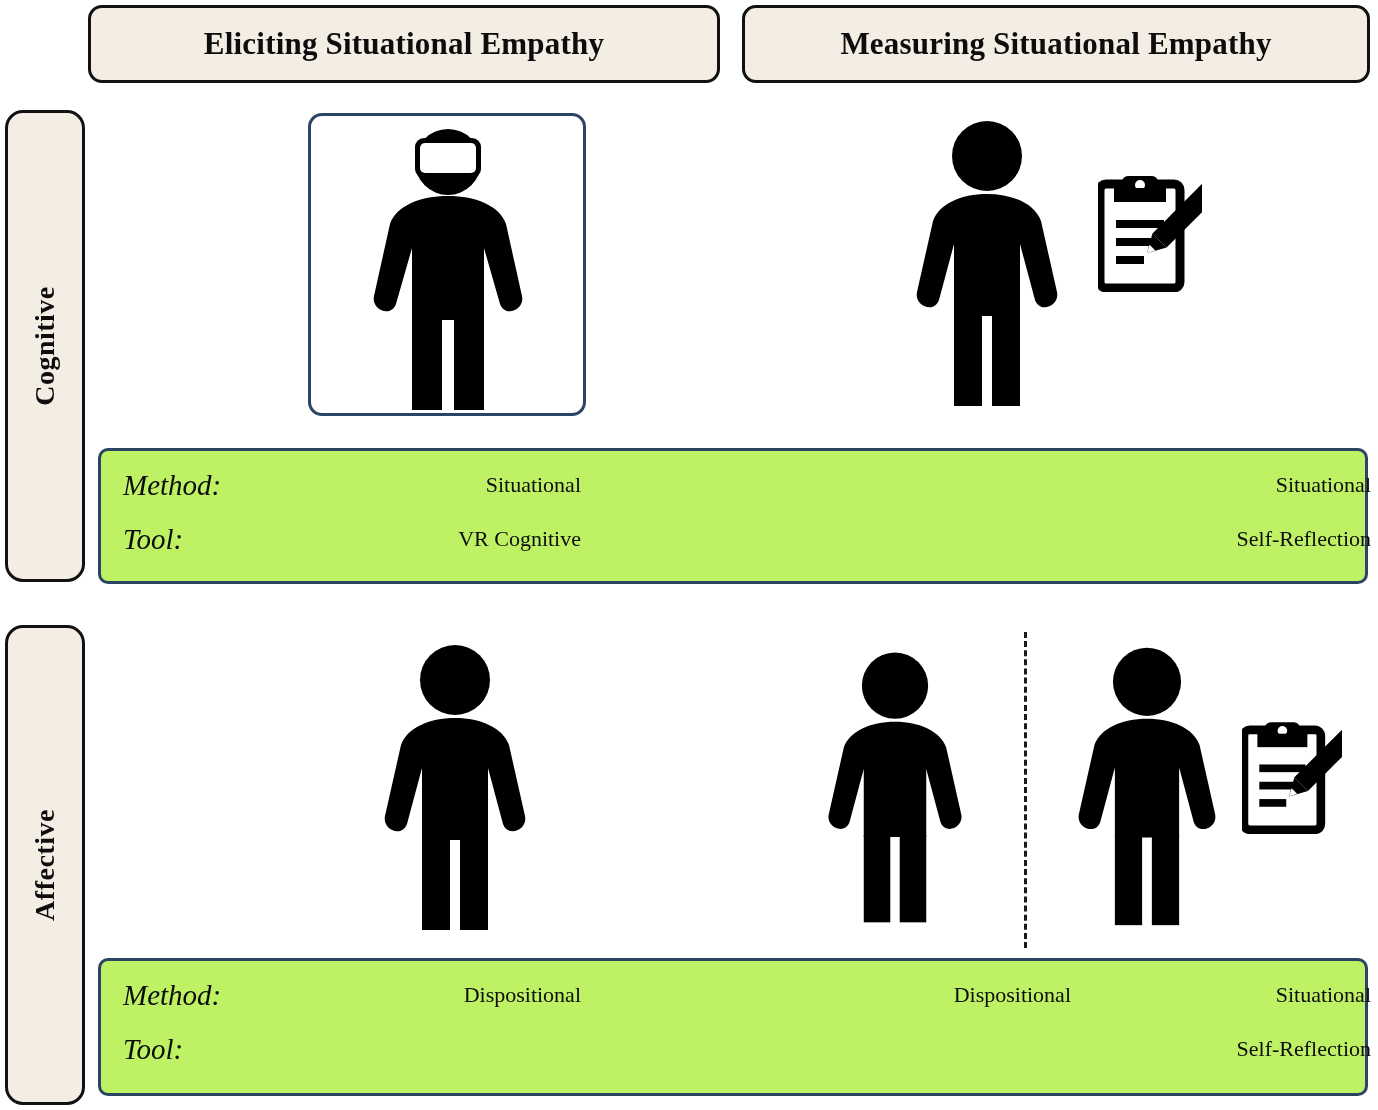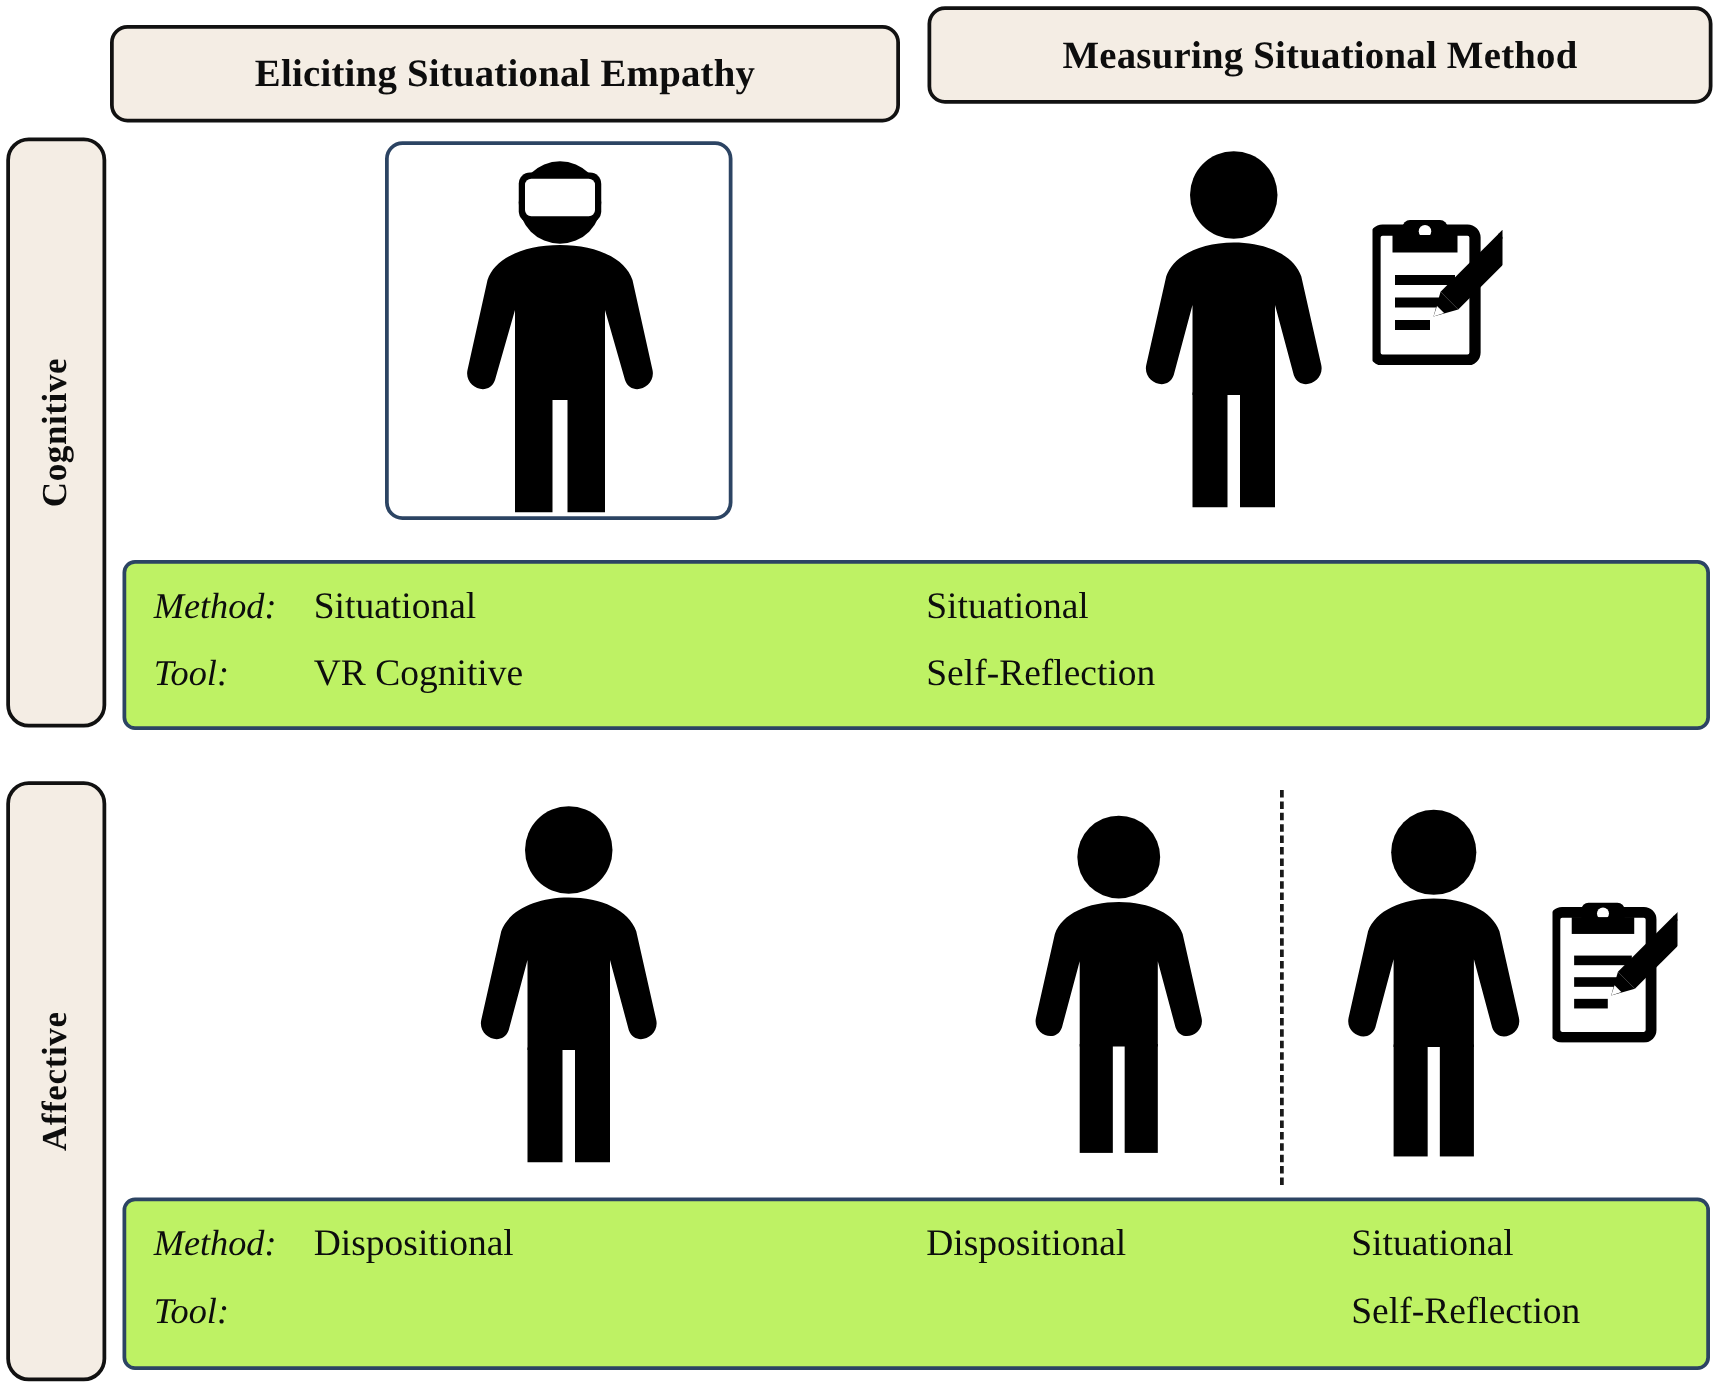--- a/index.html
+++ b/index.html
@@ -23,21 +23,21 @@
     border-radius: 14px;
     box-sizing: border-box;
     display: flex;
     align-items: center;
     justify-content: center;
     font-weight: bold;
     font-size: 31px;
     color: #0d0d0d;
     letter-spacing: 0.2px;
   }
-  #hdr-eliciting { left: 88px;  top: 20px; width: 632px; height: 78px; }
+  #hdr-eliciting { left: 88px;  top: 5px; width: 632px; height: 78px; }
   #hdr-measuring { left: 742px; top: 5px; width: 628px; height: 78px; }
 
   
   .row-label {
     position: absolute;
     background: #F4EDE4;
     border: 3px solid #111111;
     border-radius: 18px;
     box-sizing: border-box;
     display: flex;
@@ -83,23 +83,23 @@
     line-height: 56px;
     font-style: italic;
     font-size: 29px;
     color: #0d0d0d;
   }
   .cellval {
     position: absolute;
     top: 0;
     height: 56px;
     line-height: 56px;
-    font-size: 30px;
+    font-size: 22px;
     color: #0d0d0d;
-    text-align: left;
+    text-align: right;
     white-space: nowrap;
   }
   
   .slot-a { left: 150px; width: 330px; }   
   .slot-b { left: 640px; width: 330px; }   
   .slot-c { left: 980px; width: 290px; }   
   .slot-wide { left: 640px; width: 630px; } 
 
   
   #vr-frame {
@@ -131,21 +131,21 @@
   }
 </style>
 </head>
 <body>
 
 <div id="hdr-eliciting" class="col-header">
   <span>Eliciting Situational Empathy</span>
 </div>
 
 <div id="hdr-measuring" class="col-header">
-  <span>Measuring Situational Method</span>
+  <span>Measuring Situational Empathy</span>
 </div>
 
 <div id="row-cognitive" class="row-label">
   <span>Cognitive</span>
 </div>
 
 <div id="row-affective" class="row-label">
   <span>Affective</span>
 </div>
 

